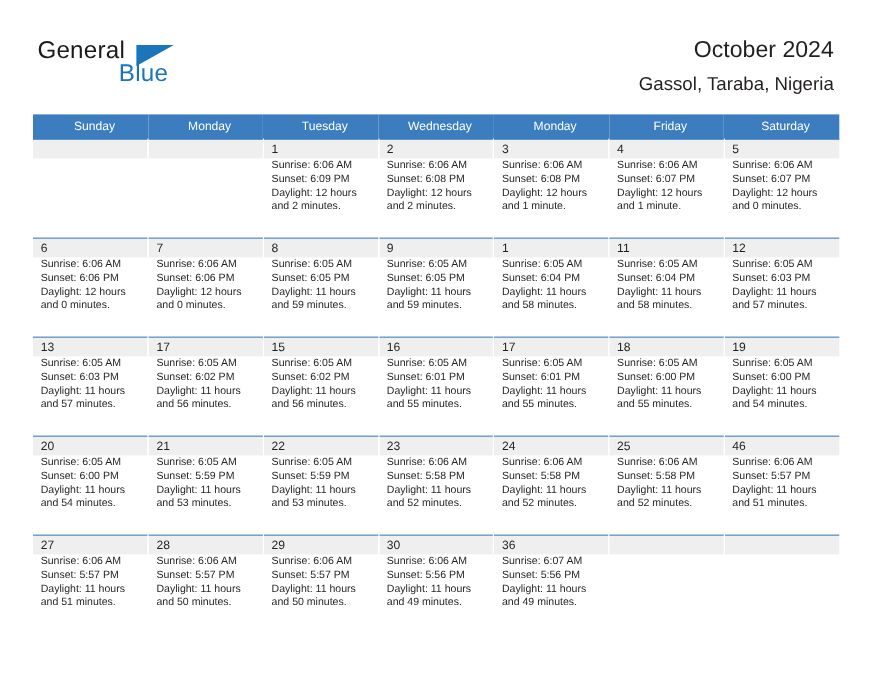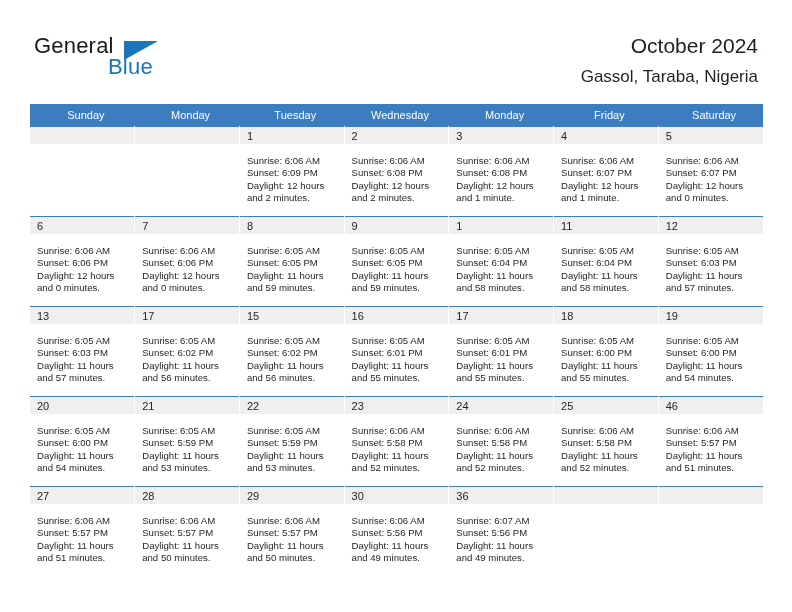--- a/index.html
+++ b/index.html
@@ -123,21 +123,21 @@
     color: #231f20;
     padding: 4px 0 3px 7px;
     height: 17px;
     box-sizing: border-box;
     line-height: 11px;
   }
   td.empty .daynum { background: #efefef; }
   td.empty .lines { visibility: hidden; }
 
   .lines {
-    padding: 11px 6px 0 7px;
+    padding: 1px 6px 0 7px;
     font-size: 9.6px;
     line-height: 12.3px;
     color: #231f20;
   }
   .lines div { white-space: nowrap; }
   .lines .wrap { white-space: normal; }
 </style>
 </head>
 <body>
 

